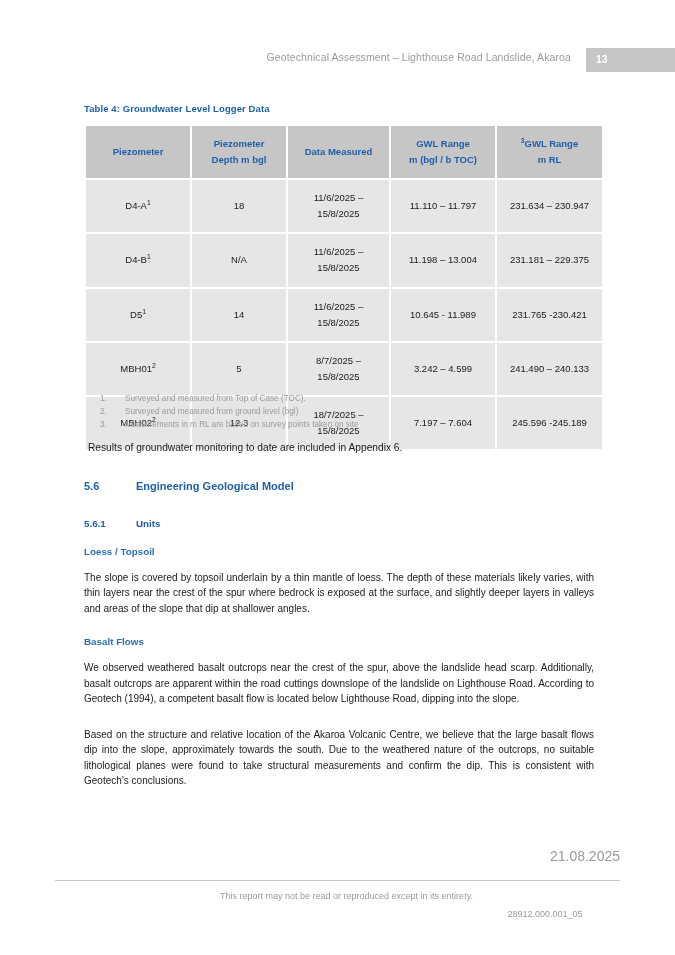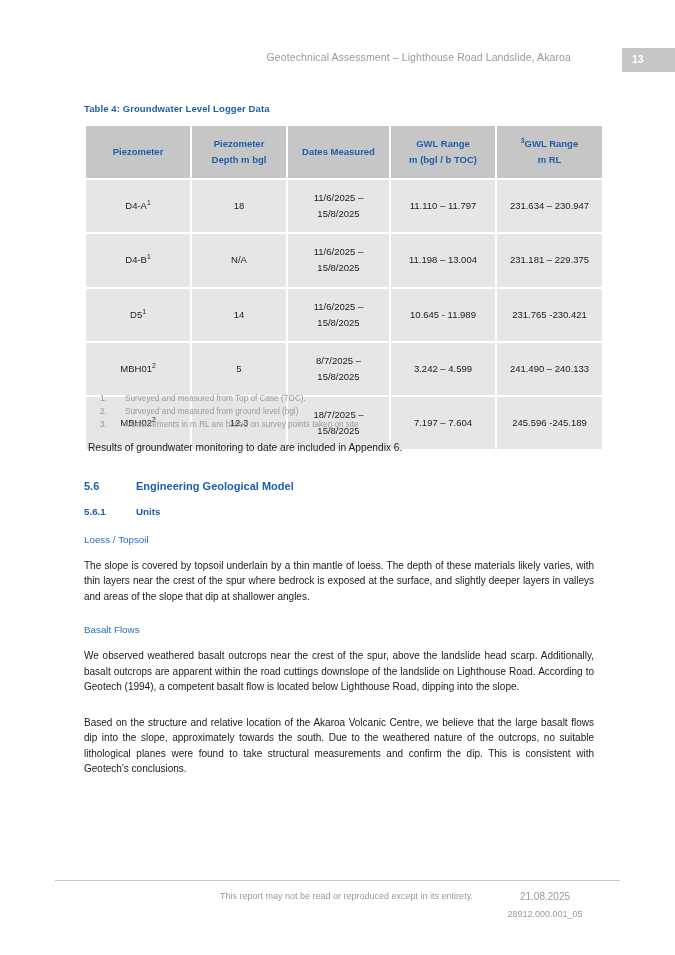--- a/index.html
+++ b/index.html
@@ -19,21 +19,20 @@
     overflow: hidden;
   }
 
   
   .header {
     position: absolute;
     top: 48px;
     left: 0;
     right: 0;
     height: 24px;
-    margin-left: 36px;
   }
   .header-title {
     position: absolute;
     right: 104px;
     top: 3px;
     font-size: 10.5px;
     color: #9a9a9a;
     letter-spacing: 0.01em;
     white-space: nowrap;
   }
@@ -136,35 +135,35 @@
   .para-intro {
     font-size: 10.2px;
     line-height: 1.55;
     margin: 0 0 24px 4px;
     color: #1a1a1a;
   }
   .h2 {
     font-size: 11px;
     font-weight: bold;
     color: #1e5fa8;
-    margin: 0 0 14px 0;
+    margin: 0 0 26px 0;
     display: flex;
   }
   .h2-num { width: 52px; flex: 0 0 52px; }
   .h3 {
     font-size: 9.8px;
     font-weight: bold;
     color: #1e5fa8;
     margin: 8px 0 17px 0;
     display: flex;
   }
   .h3-num { width: 52px; flex: 0 0 52px; }
   .h4 {
     font-size: 9.8px;
-    font-weight: normal;
+    font-weight: bold;
     color: #2a6fb5;
     margin: 0 0 13px 0;
   }
   .body-para {
     font-size: 10px;
     line-height: 1.55;
     text-align: justify;
     margin: 0 0 20px 0;
     color: #1a1a1a;
   }
@@ -189,24 +188,24 @@
   .footer-note {
     position: absolute;
     left: 220px;
     top: 891px;
     font-size: 9px;
     color: #9a9a9a;
   }
   .footer-date {
     position: absolute;
     left: 470px;
-    top: 891px;
+    top: 848px;
     width: 150px;
-    text-align: center;
-    font-size: 10px;
+    text-align: right;
+    font-size: 14px;
     color: #9a9a9a;
   }
   .footer-jobno {
     position: absolute;
     left: 470px;
     top: 909px;
     width: 150px;
     text-align: center;
     font-size: 9px;
     color: #9a9a9a;
@@ -236,21 +235,21 @@
     <thead>
       <tr>
         <th>
           <span>Piezometer</span>
         </th>
         <th>
           <span>Piezometer</span><br>
           <span>Depth m bgl</span>
         </th>
         <th>
-          <span>Dates Measured</span>
+          <span>Data Measured</span>
         </th>
         <th>
           <span>GWL Range</span><br>
           <span>m (bgl / b TOC)</span>
         </th>
         <th>
           <sup>3</sup><span>GWL Range</span><br>
           <span>m RL</span>
         </th>
       </tr>

